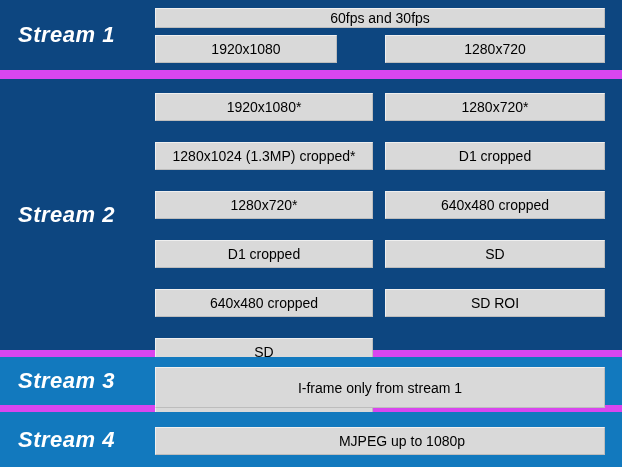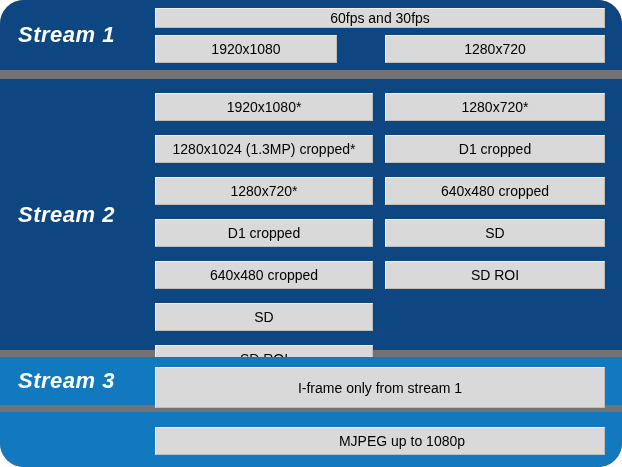--- a/index.html
+++ b/index.html
@@ -1,23 +1,22 @@
 <!DOCTYPE html>
 <html><head>
 <meta charset="utf-8">
 <style>
   html, body { margin: 0; padding: 0; background: #ffffff; }
   .canvas {
     position: relative;
     width: 622px;
     height: 467px;
-    background: #737373;
+    background: #d946ef;
     font-family: "Liberation Sans", sans-serif;
     overflow: hidden;
-    border-radius: 24px;
   }
   .band { position: absolute; left: 0; width: 622px; }
   .band.dark  { background: #0D4680; }
   .band.light { background: #1279BE; }
   .band1 { top: 0;    height: 70px;  }
   .band2 { top: 79px; height: 271px; }
   .band3 { top: 357px; height: 48px; padding-left: 28px; }
   .band4 { top: 412px; height: 55px; }
 
   .stream-label {
@@ -50,21 +49,21 @@
   .s1-fps   { left: 155px; top: 8px;  width: 450px; height: 20px; }
   .s1-left  { left: 155px; top: 35px; width: 182px; height: 28px; }
   .s1-right { left: 385px; top: 35px; width: 220px; height: 28px; }
 
   
   .col {
     position: absolute;
     top: 14px;
     display: flex;
     flex-direction: column;
-    gap: 14px;
+    gap: 21px;
   }
   .col-left  { left: 155px; width: 218px; }
   .col-right { left: 385px; width: 220px; }
   .col .box {
     position: static;
     width: 100%;
     height: 28px;
     flex: 0 0 28px;
   }
 
@@ -103,16 +102,17 @@
       <div class="box">SD ROI</div>
     </div>
   </section>
 
   <section class="band light band3">
     <div class="stream-label">Stream 3</div>
     <div class="box s3-box">I-frame only from stream 1</div>
   </section>
 
   <section class="band light band4">
+    <div class="stream-label">Stream 4</div>
     <div class="box s4-box">MJPEG up to 1080p</div>
   </section>
 
 </div>
 
 </body></html>

